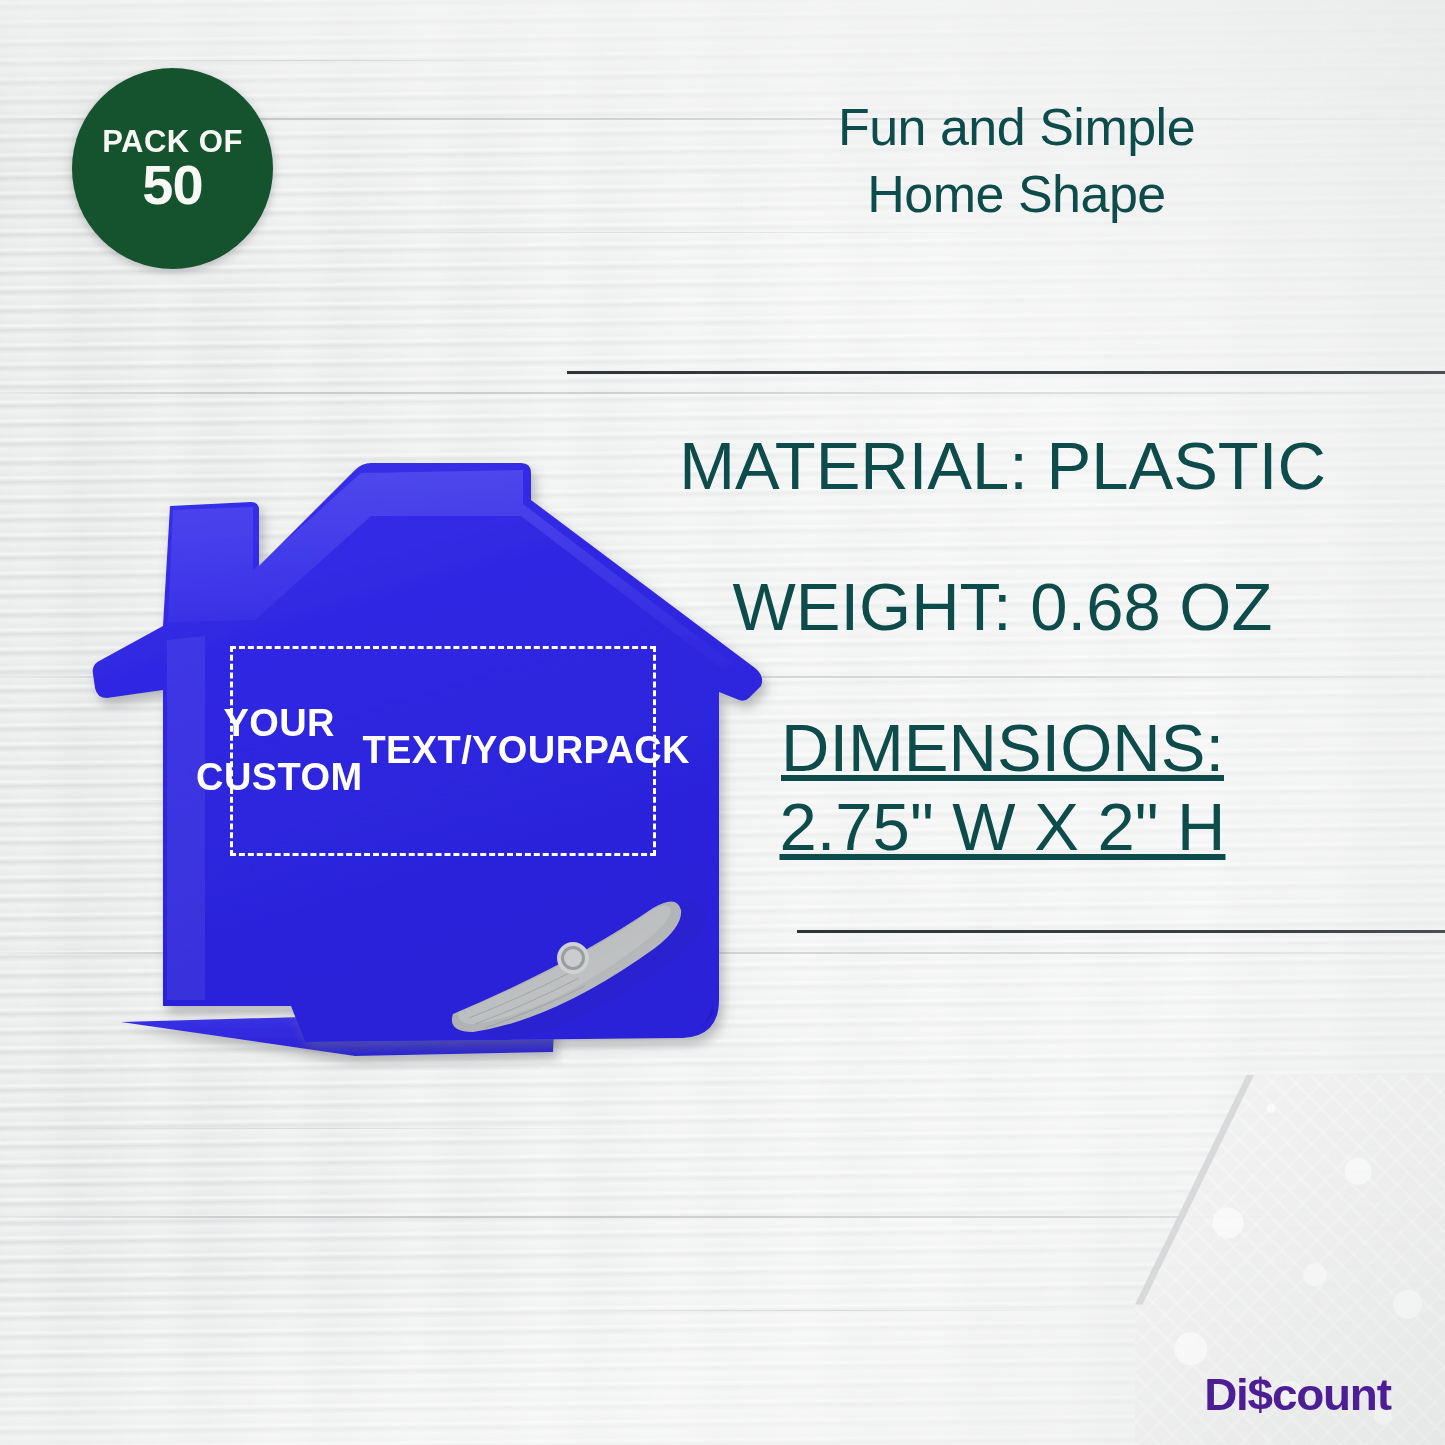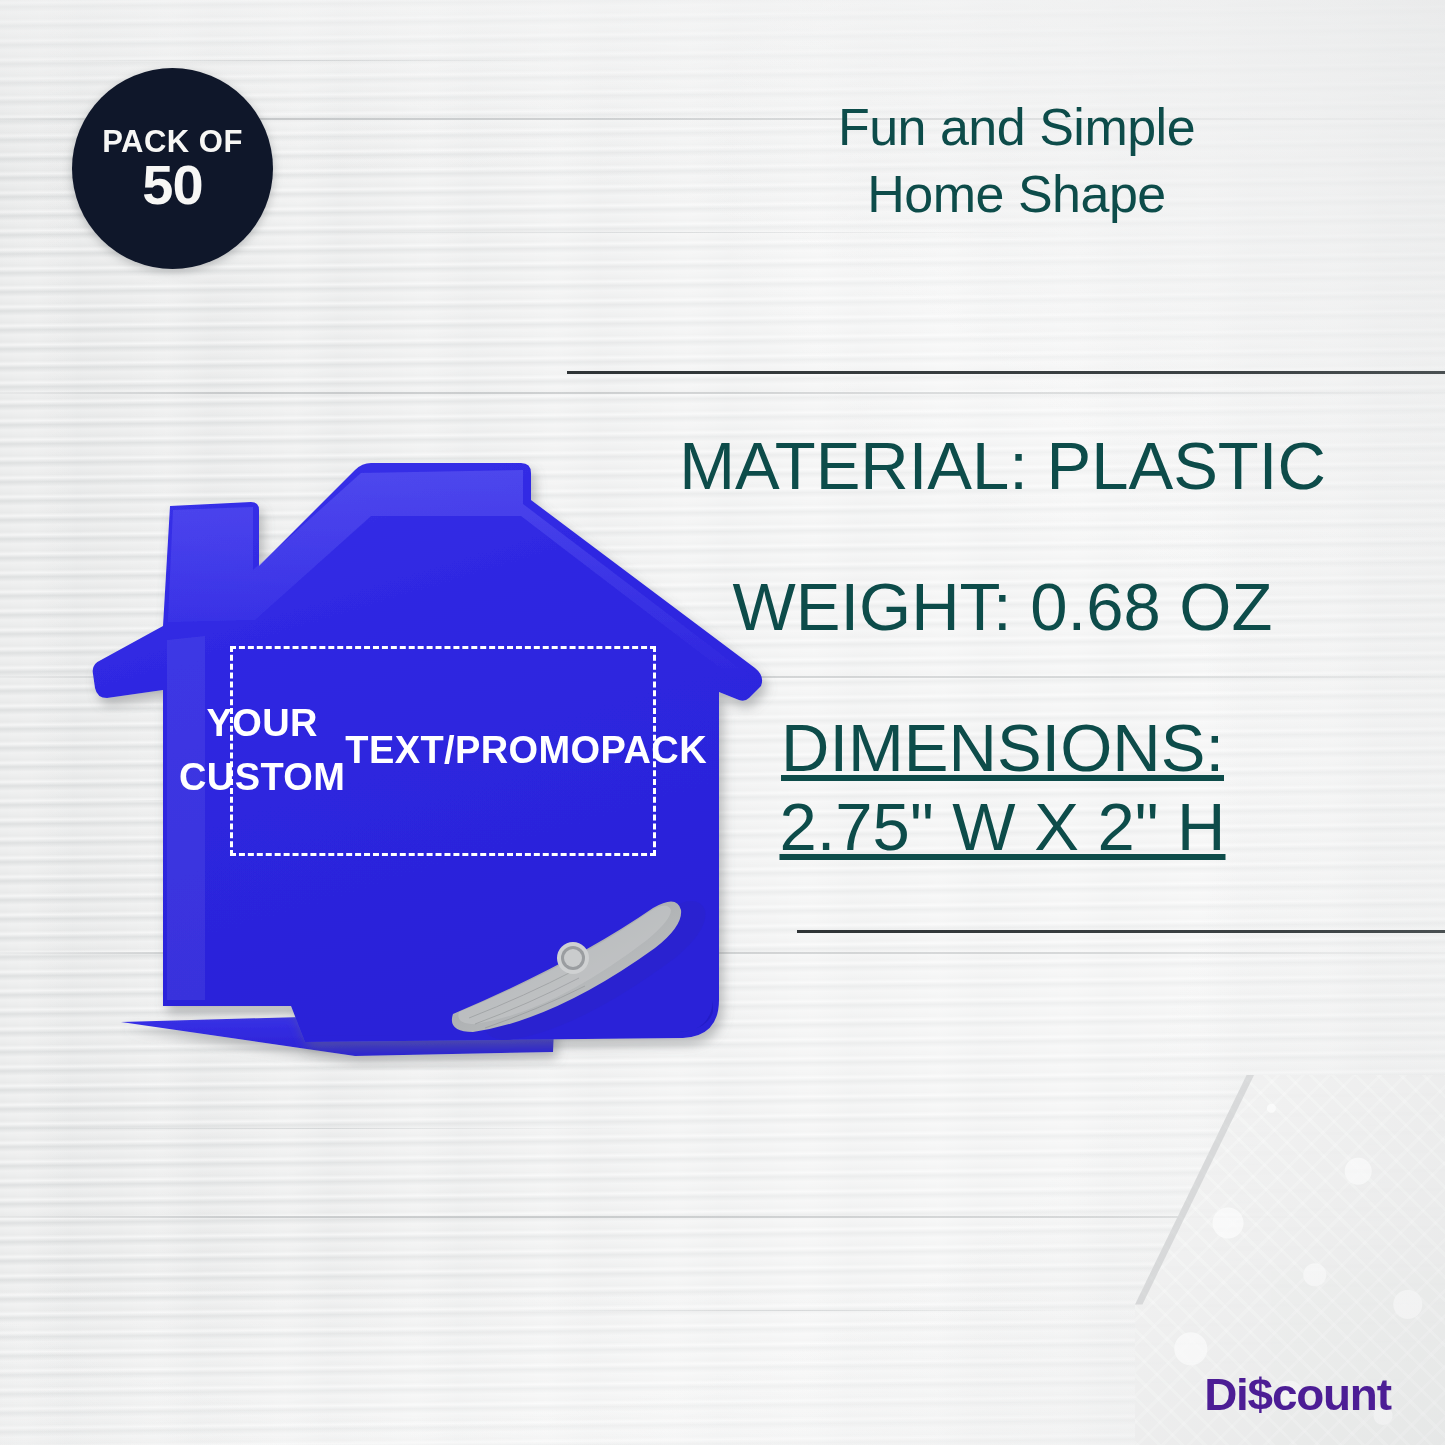--- a/index.html
+++ b/index.html
@@ -95,21 +95,21 @@
   }
 
   
   .badge {
     position: absolute;
     left: 72px;
     top: 68px;
     width: 201px;
     height: 201px;
     border-radius: 50%;
-    background: #0f172a;
+    background: #14532d;
     box-shadow: 0 3px 10px rgba(90,93,95,0.35);
     display: flex;
     flex-direction: column;
     align-items: center;
     justify-content: center;
     color: #f7f7f5;
   }
   .badge-top {
     font-size: 31px;
     font-weight: bold;
@@ -324,21 +324,21 @@
         </g>
         <circle cx="518" cy="518" r="16" fill="#cfd1d2"></circle>
         <circle cx="518" cy="518" r="12" fill="#9a9da0"></circle>
         <circle cx="518" cy="518" r="9" fill="#cacccd"></circle>
       </g>
     </svg>
   </div>
 
   <div class="imprint">
     <div>YOUR CUSTOM</div>
-    <div>TEXT/PROMO</div>
+    <div>TEXT/YOUR</div>
     <div>PACK</div>
   </div>
 
   <div class="info">
     <div class="headline">
       <div>Fun and Simple</div>
       <div>Home Shape</div>
     </div>
 
     <div class="rule rule-top"></div>

